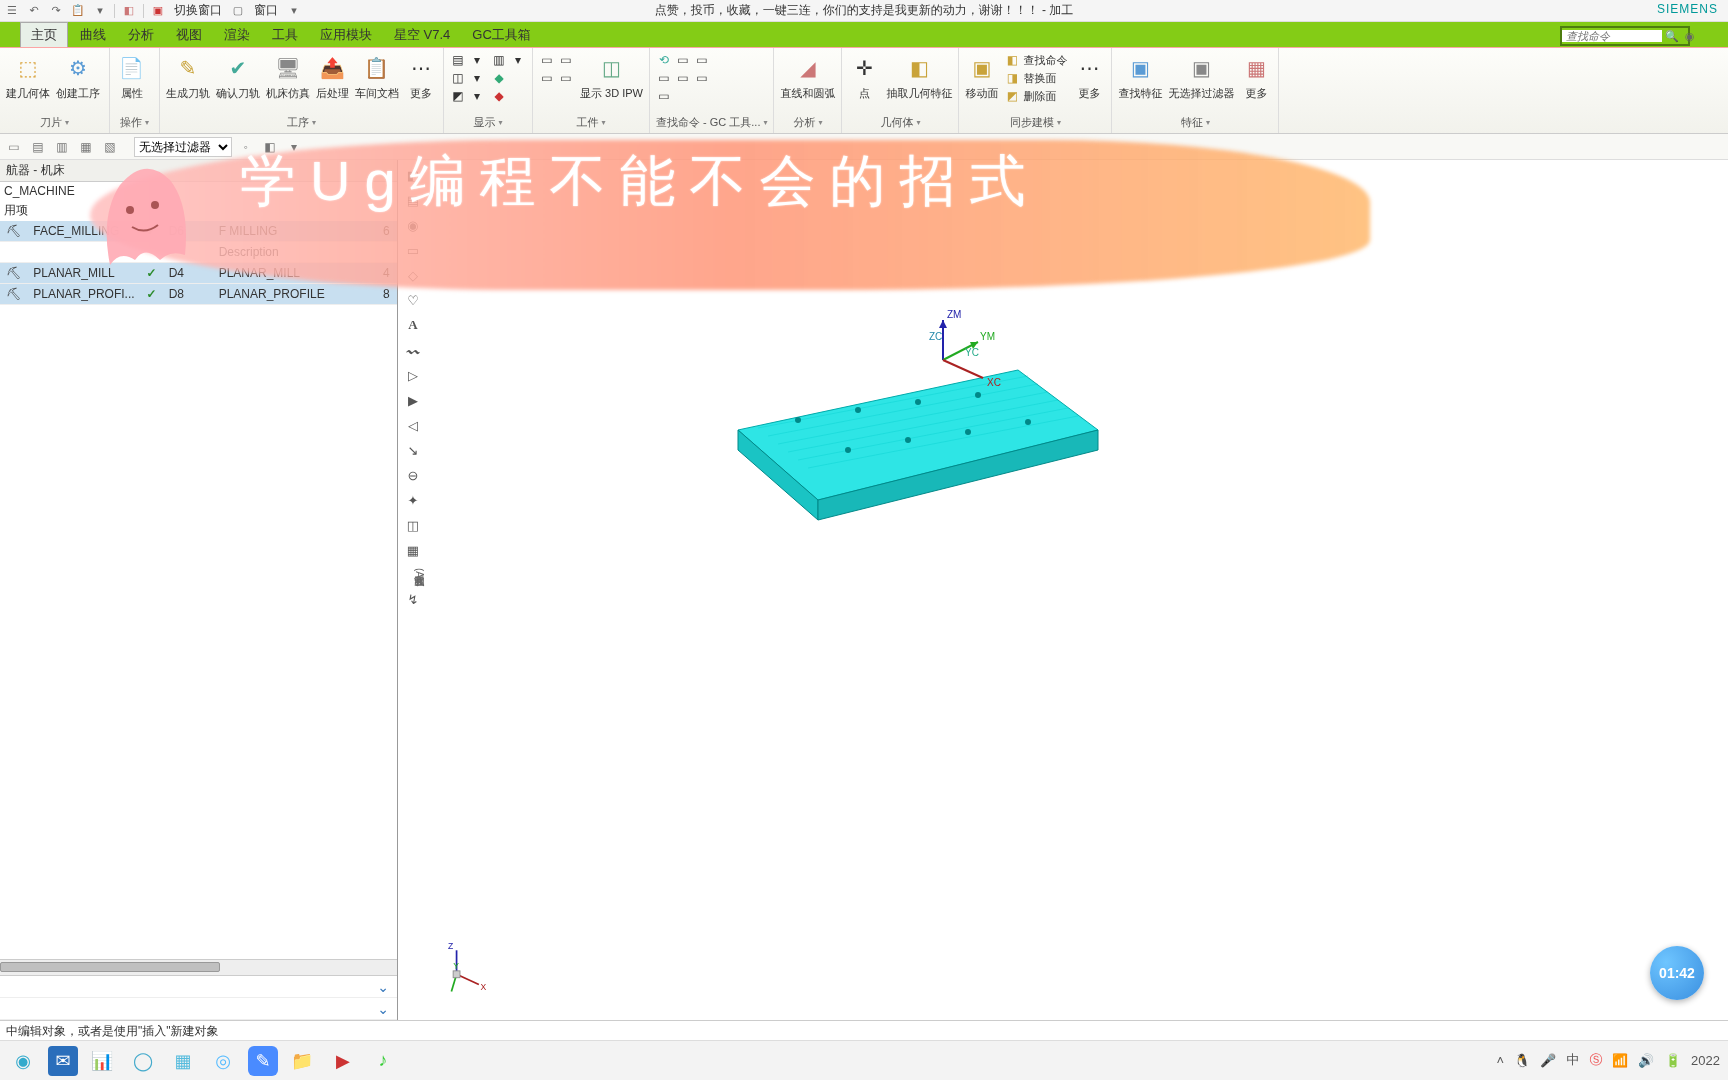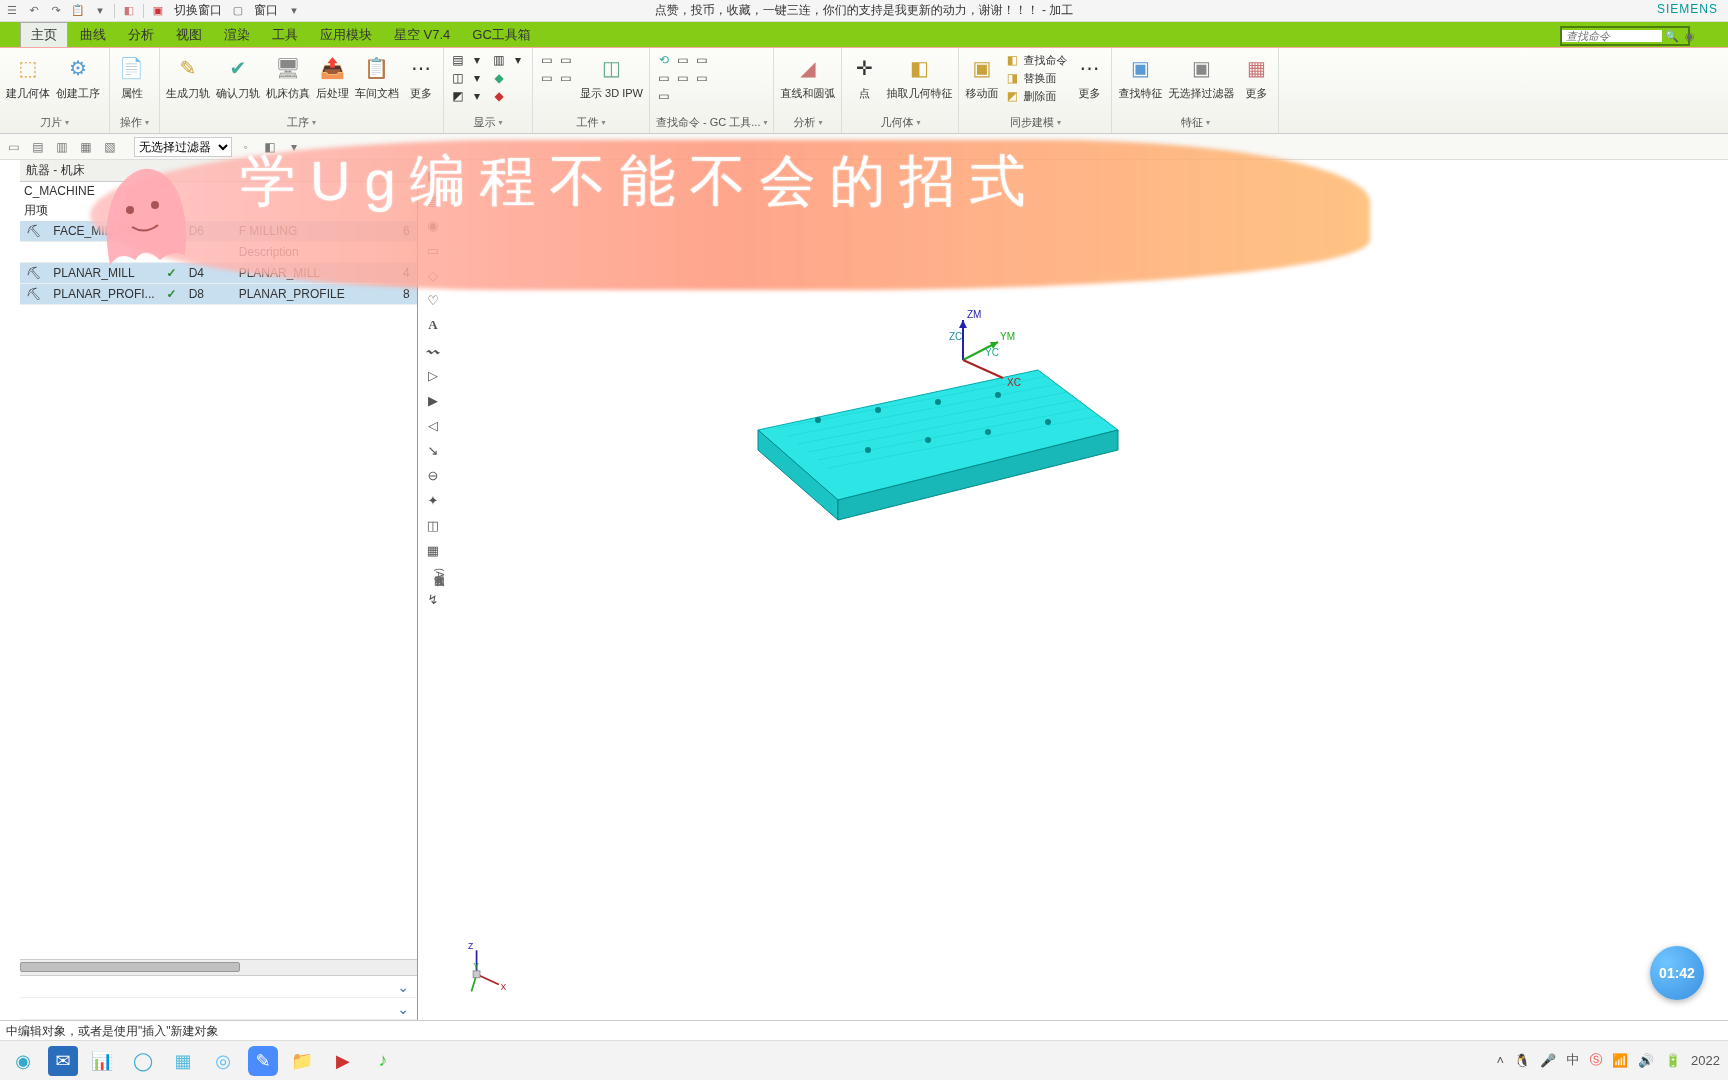--- a/index.html
+++ b/index.html
@@ -34,21 +34,21 @@
 .rsmall .srow { display:flex; align-items:center; gap:3px; font-size:11px; color:#333; }
 .rsmall .srow .si { width:16px; height:16px; display:inline-flex; align-items:center; justify-content:center; font-size:12px; }
 
 
 .filterbar { height:26px; background:#f8f8f5; border-bottom:1px solid #ddd; display:flex; align-items:center; padding:0 4px; gap:4px; }
 .filterbar .fico { width:20px; height:20px; display:inline-flex; align-items:center; justify-content:center; font-size:12px; color:#777; border:1px solid transparent; }
 .filterbar select { font-size:12px; height:20px; border:1px solid #ccc; background:#fff; }
 
 
 .main { display:flex; height:calc(100% - 22px - 26px - 86px - 26px - 20px - 40px); }
-.leftpane { width:398px; border-right:1px solid #999; display:flex; flex-direction:column; background:#fff;margin-left:20px; }
+.leftpane { width:398px; border-right:1px solid #999; display:flex; flex-direction:column; background:#fff; }
 .leftpane .hdr { height:22px; background:#f0f0ec; border-bottom:1px solid #ccc; padding:2px 6px; font-size:12px; }
 .optree { flex:1; overflow:auto; }
 .optree .node { font-size:12px; padding:2px 4px; }
 .optree table { width:100%; border-collapse:collapse; font-size:12px; }
 .optree td { padding:3px 6px; border-bottom:1px solid #eee; }
 .optree tr.sel { background:#c8dff0; }
 .optree .chk { color:#2a8a2a; font-weight:bold; }
 .leftpane .collapsers { border-top:1px solid #ccc; }
 .leftpane .collapsers .crow { height:22px; display:flex; align-items:center; justify-content:flex-end; padding:0 8px; border-bottom:1px solid #eee; color:#3a7abd; font-size:14px; }
 .hscroll { height:16px; background:#eee; border-top:1px solid #ccc; position:relative; }

